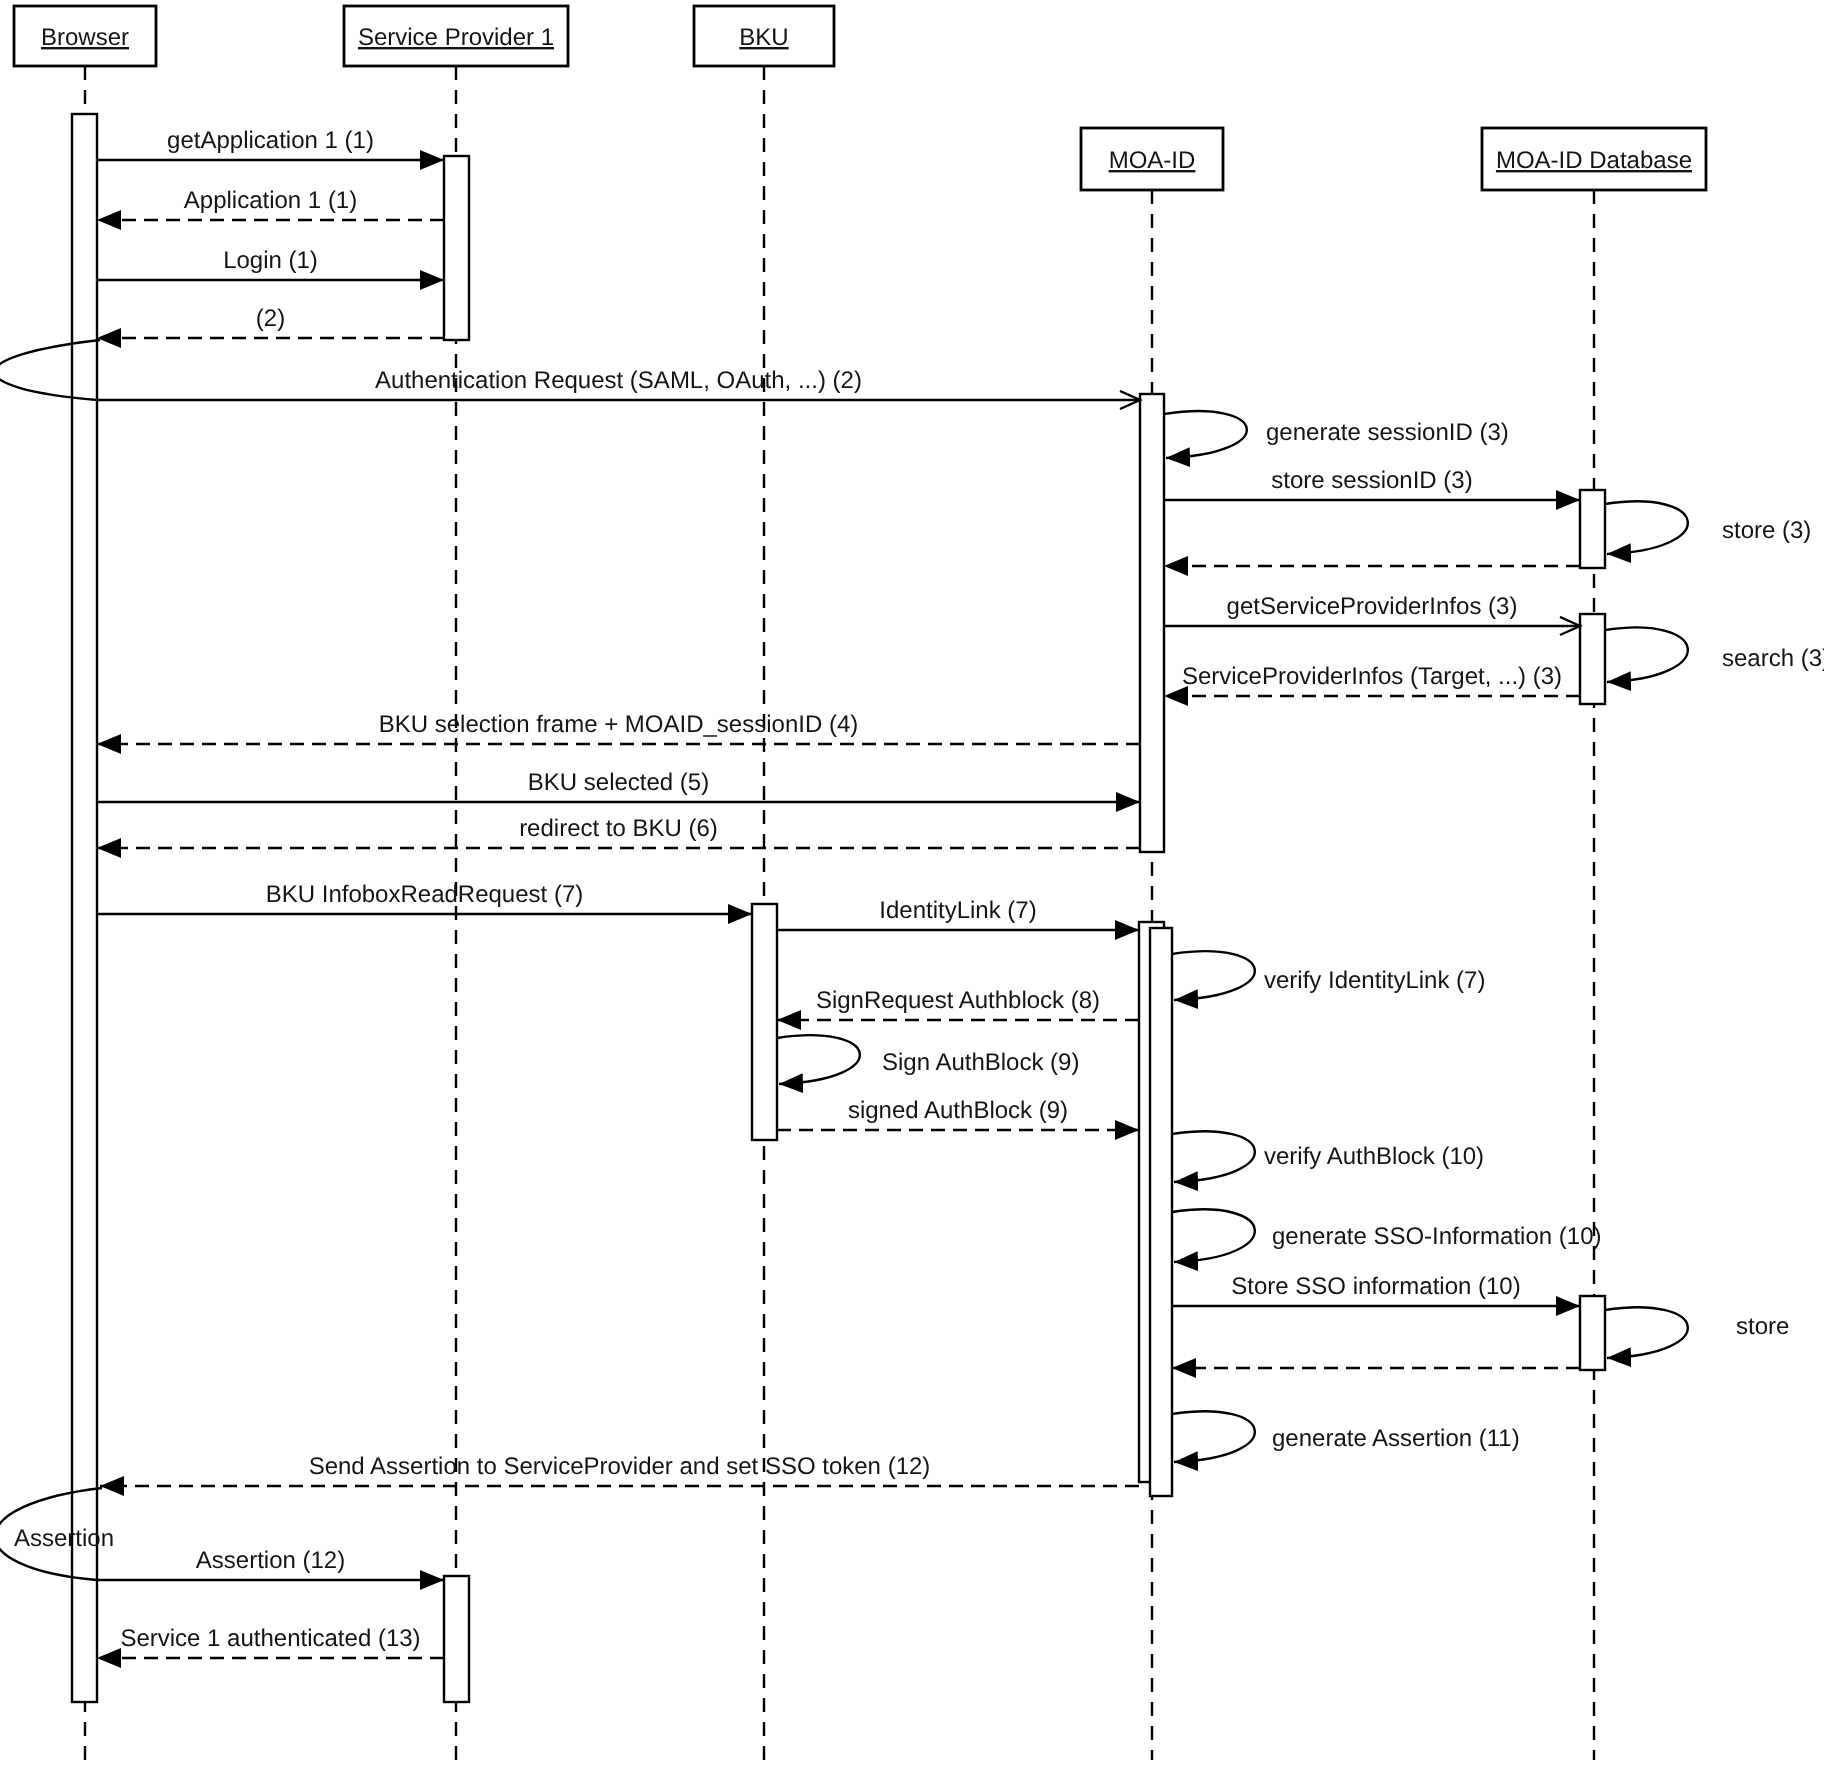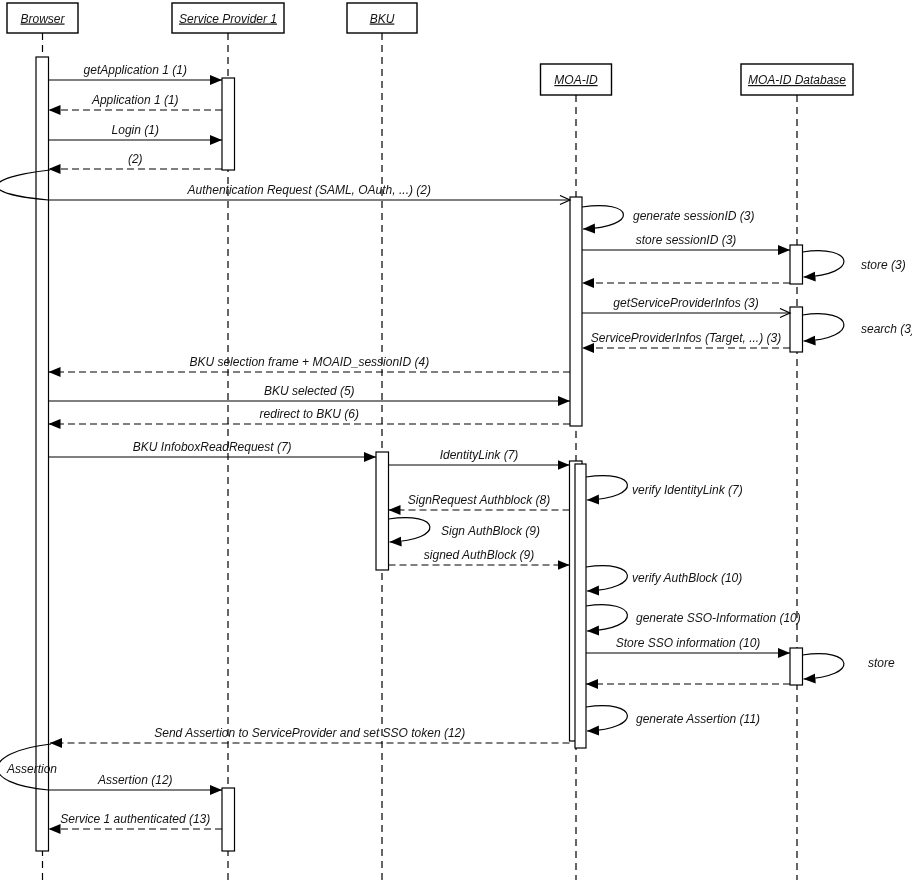--- a/index.html
+++ b/index.html
@@ -2,21 +2,20 @@
 <html><head>
 <meta charset="utf-8">
 <style>
   html,body{margin:0;padding:0;background:#ffffff;}
   .stage{
     position:relative;
     width:912px;height:884px;
     background:#ffffff;
     font-family:"Liberation Sans", sans-serif;
     overflow:hidden;
-    font-style:italic;
   }
   svg text{
     font-family:"Liberation Sans", sans-serif;
     font-size:12px;
     fill:#141414;
   }
   svg .actor-label{ text-decoration:underline; }
 </style>
 </head>
 <body>

